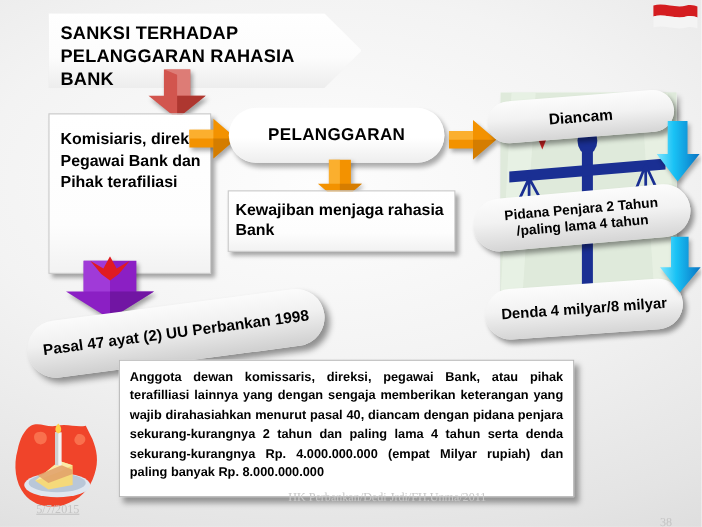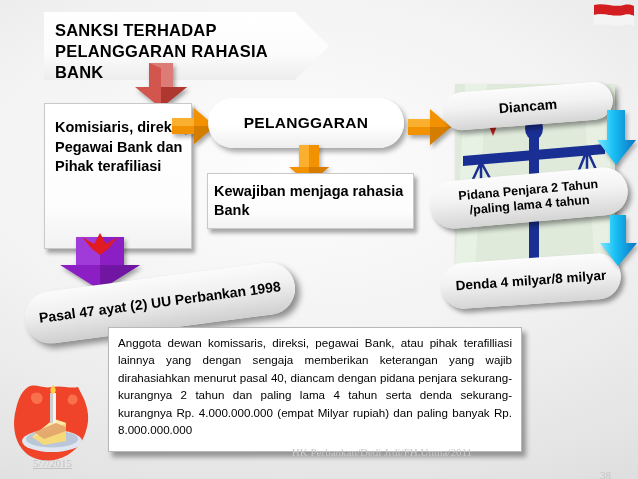--- a/index.html
+++ b/index.html
@@ -193,21 +193,21 @@
     position: absolute;
     left: 108px; top: 327px;
     width: 414px; height: 125px;
     background: #ffffff;
     border: 1px solid #b8b8b8;
     box-shadow: 4px 5px 5px rgba(0,0,0,0.36);
     padding: 6px 9px 4px 9px;
   }
   .body-box p {
     font-size: 11.6px;
-    font-weight: normal;
+    font-weight: bold;
     line-height: 1.5;
     color: #000;
     text-align: justify;
     text-justify: inter-word;
   }
 
   
   .cake-icon {
     position: absolute;
     left: 8px; top: 383px;
@@ -220,21 +220,21 @@
     left: 33px; top: 457px;
     font-size: 11px;
     color: #c3c3c3;
     font-family: "Liberation Serif", serif;
     text-decoration: underline;
   }
   .footer-center {
     position: absolute;
     left: 262px; top: 445px;
     width: 210px;
-    text-align: right;
+    text-align: left;
     font-size: 11px;
     color: #c8c8c8;
     line-height: 1.35;
     font-family: "Liberation Serif", serif;
   }
   .footer-page {
     position: absolute;
     left: 600px; top: 456px;
     font-size: 11px;
     color: #c3c3c3;

